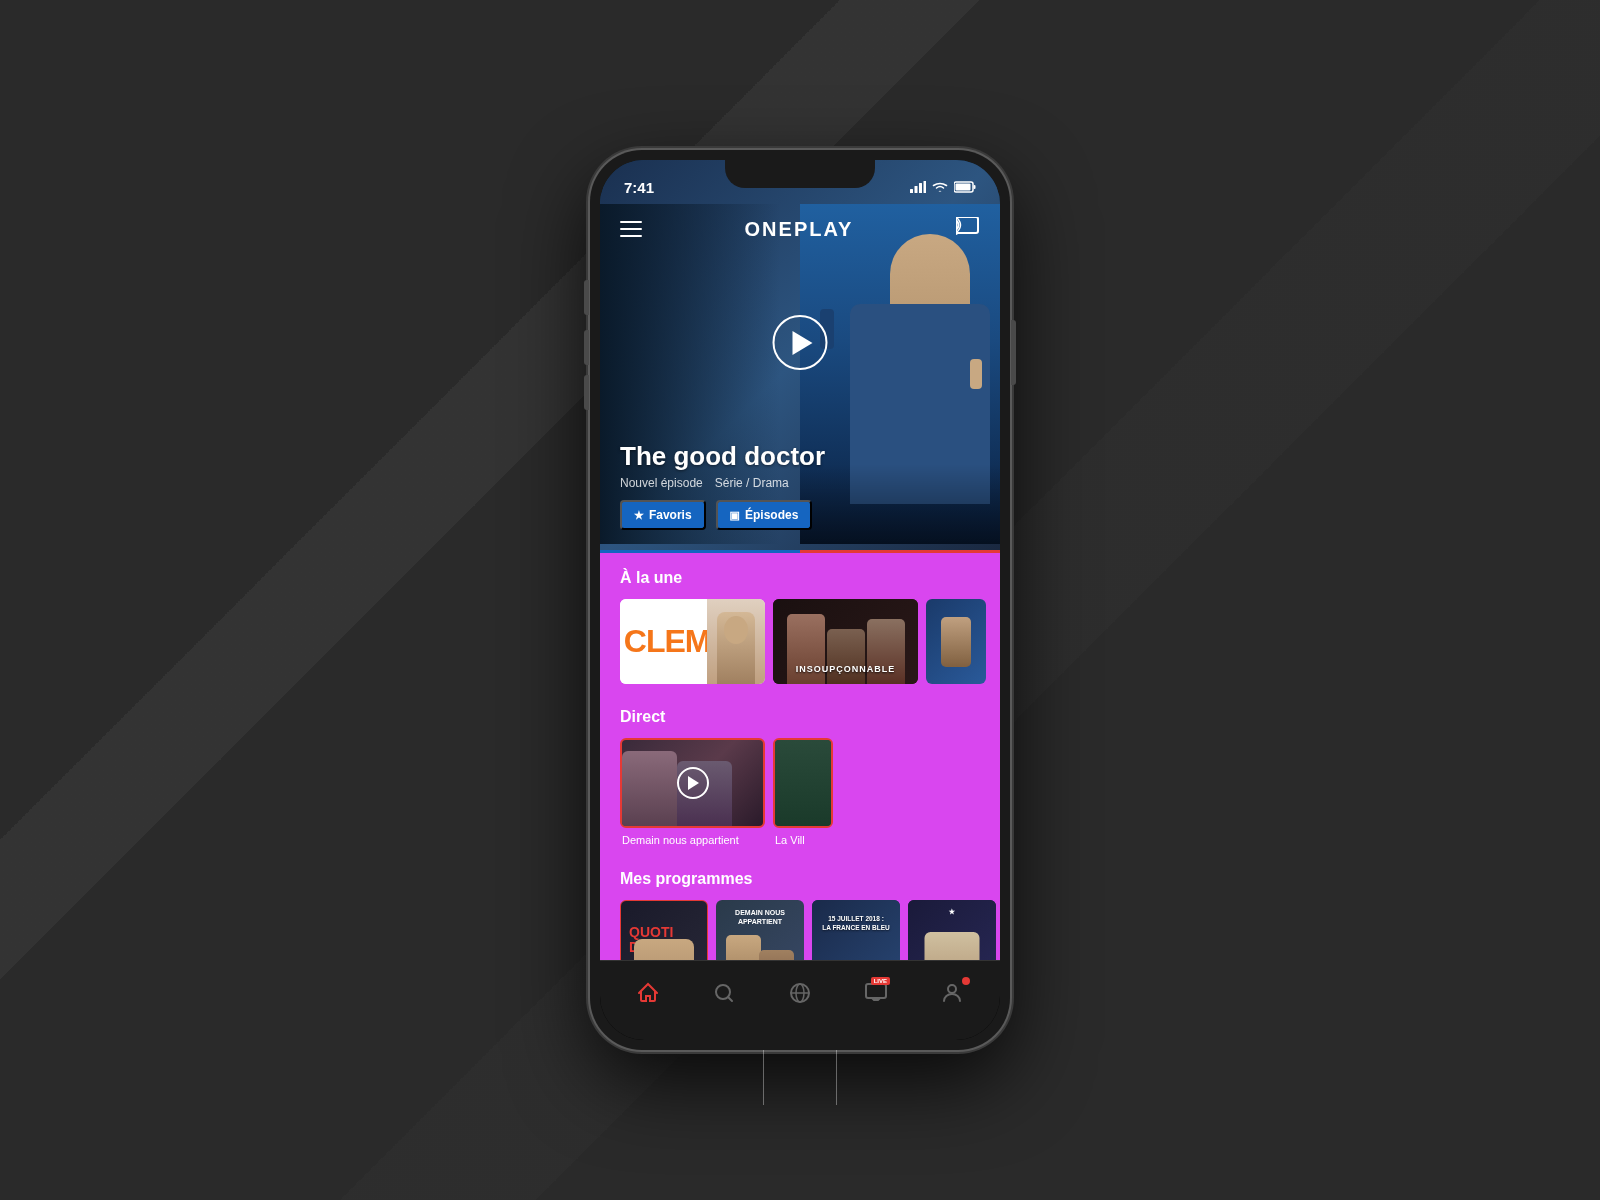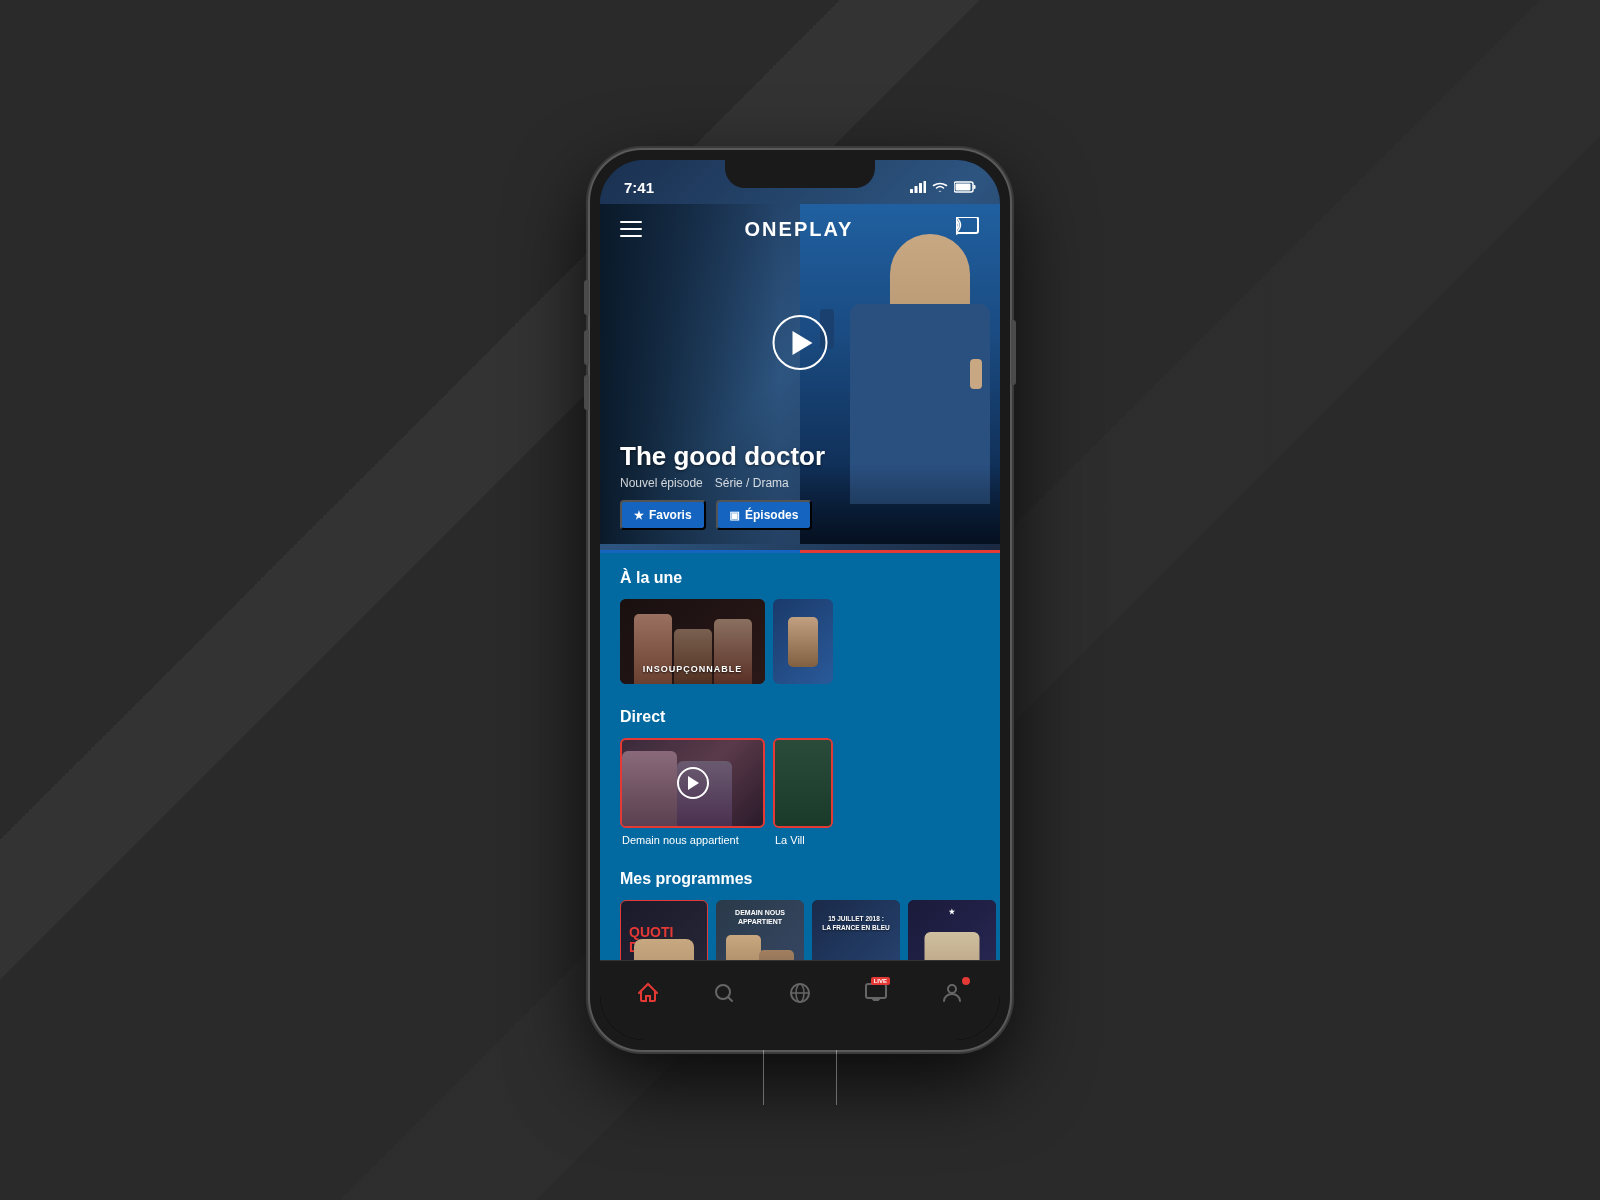--- a/index.html
+++ b/index.html
@@ -231,21 +231,21 @@
       background: linear-gradient(to right, #1565c0 50%, #e53935 50%);
       z-index: 10;
     }
 
     
     .content-area {
       position: absolute;
       top: 393px;
       left: 0; right: 0;
       bottom: 80px;
-      background: #0369a1;
+      background: #d946ef;
       overflow-y: auto;
       overflow-x: hidden;
     }
     .content-area::-webkit-scrollbar { display: none; }
 
     
     .section {
       padding: 16px 0 8px;
     }
     .section-title {
@@ -591,20 +591,31 @@
     </div>
 
     <div class="divider-bar"></div>
 
     <div class="content-area">
 
       <div class="section">
         <div class="section-title">À la une</div>
         <div class="cards-row">
 
+          <div class="card-landscape clem-card">
+            <div style="position:absolute;left:0;top:0;bottom:0;width:65%;background:white;display:flex;align-items:center;justify-content:center;padding:8px;">
+              <div style="position:relative;">
+                <div style="font-size:32px;font-weight:900;color:#f5761a;letter-spacing:-1px;">CLEM</div>
+              </div>
+            </div>
+            <div style="position:absolute;right:0;top:0;bottom:0;width:40%;background:linear-gradient(to bottom,#e0d0c0,#c0a080);">
+              <div style="position:absolute;bottom:0;left:50%;transform:translateX(-50%);width:38px;height:72px;background:linear-gradient(to bottom,#d4b896,#a08060);border-radius:8px 8px 0 0;"></div>
+              <div style="position:absolute;bottom:40px;left:50%;transform:translateX(-50%);width:24px;height:28px;background:#c8a882;border-radius:50%;"></div>
+            </div>
+          </div>
 
           <div class="card-landscape insoup-card">
             <div style="position:absolute;top:0;left:0;right:0;bottom:0;background:linear-gradient(135deg,#1a1010,#2a1818);">
               <div style="position:absolute;bottom:0;left:0;right:0;height:75px;display:flex;align-items:flex-end;justify-content:center;gap:2px;">
                 <div style="width:38px;height:70px;background:linear-gradient(to bottom,#9a7060,#6a4030);border-radius:5px 5px 0 0;"></div>
                 <div style="width:38px;height:55px;background:linear-gradient(to bottom,#7a6050,#503020);border-radius:5px 5px 0 0;margin-bottom:0;"></div>
                 <div style="width:38px;height:65px;background:linear-gradient(to bottom,#8a7060,#5a3025);border-radius:5px 5px 0 0;"></div>
               </div>
               <div style="position:absolute;bottom:10px;left:0;right:0;text-align:center;">
                 <div style="color:white;font-size:9px;font-weight:800;letter-spacing:1px;text-shadow:0 1px 2px rgba(0,0,0,0.8);">INSOUPÇONNABLE</div>

